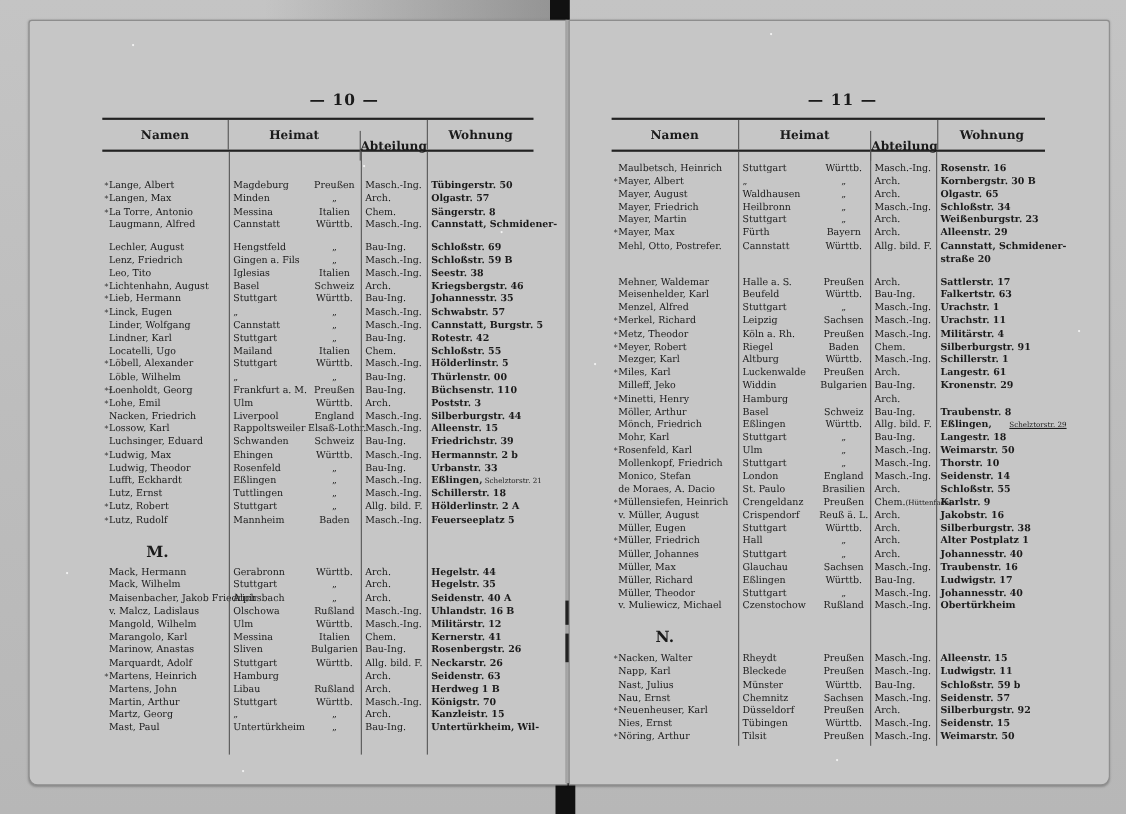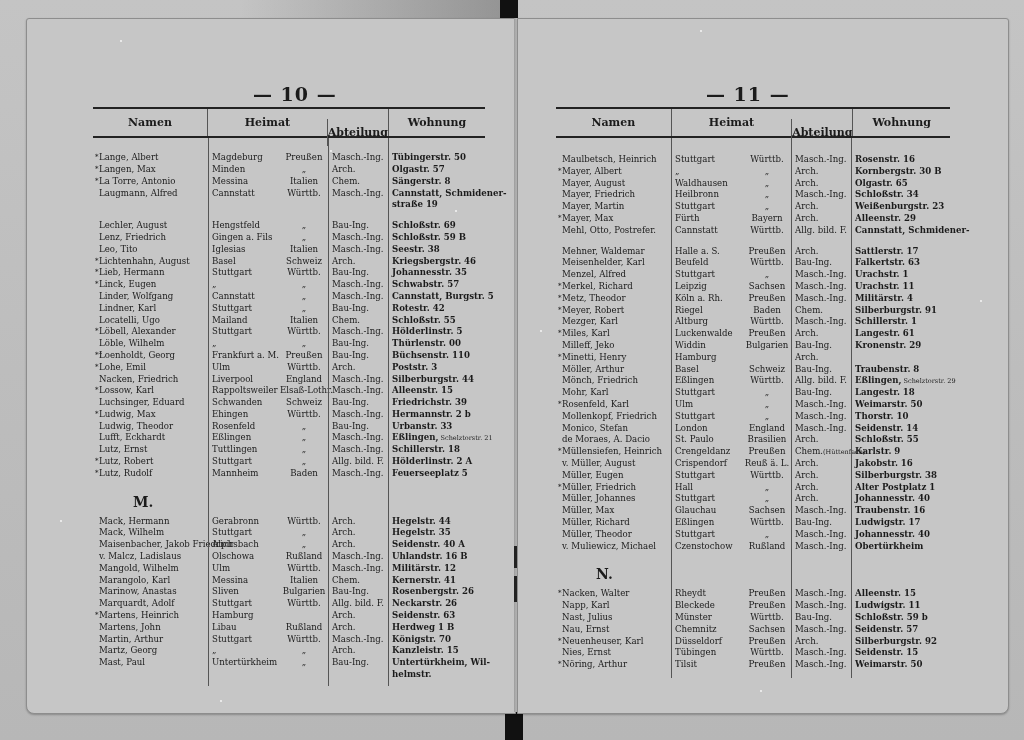--- a/index.html
+++ b/index.html
@@ -25,22 +25,22 @@
     border:1px solid #8d8d8d;
     box-shadow: 0 1px 2px rgba(0,0,0,.25);
   }
   .page.left { left:26px; width:488px; border-radius:3px 0 0 8px; }
   .page.right { left:517px; width:490px; border-radius:0 3px 8px 0; }
   .gutter {
     position:absolute; left:514px; top:18px; width:4px; height:694px;
     background:linear-gradient(90deg,#9a9a9a,#d0d0d0);
   }
   .pagenum {
-    position:absolute; top:64px; font-size:19px; font-weight:bold;
-    letter-spacing:1px; text-align:left; width:120px;
+    position:absolute; top:64px; font-size:14px; font-weight:bold;
+    letter-spacing:1px; text-align:center; width:120px;
   }
   .left .pagenum { left:226px; }
   .right .pagenum { left:188px; }
   .register {
     position:absolute; top:88px;
   }
   .left .register { left:66px; width:392px; }
   .right .register { left:38px; width:394px; }
   .rule-top { border-top:2px solid #222; }
   .rule-mid { border-top:2px solid #222; }
@@ -119,27 +119,20 @@
             <div class="cell dept"><span>Chem.</span></div>
             <div class="cell addr"><span>Sängerstr. 8</span></div>
           </div>
           <div class="row">
             <div class="cell name"><span class="mark"></span><span>Laugmann, Alfred</span></div>
             <div class="cell town">Cannstatt</div>
             <div class="cell state">Württb.</div>
             <div class="cell dept"><span>Masch.-Ing.</span></div>
             <div class="cell addr"><span>Cannstatt, Schmidener-</span></div>
           </div>
-          <div class="row">
-            <div class="cell name"><span class="mark"></span><span></span></div>
-            <div class="cell town"></div>
-            <div class="cell state"></div>
-            <div class="cell dept"><span></span></div>
-            <div class="cell addr"><span>   straße 19</span></div>
-          </div>
           <div class="row gap"></div>
           <div class="row">
             <div class="cell name"><span class="mark"></span><span>Lechler, August</span></div>
             <div class="cell town">Hengstfeld</div>
             <div class="cell state">„</div>
             <div class="cell dept"><span>Bau-Ing.</span></div>
             <div class="cell addr"><span>Schloßstr. 69</span></div>
           </div>
           <div class="row">
             <div class="cell name"><span class="mark"></span><span>Lenz, Friedrich</span></div>
@@ -372,27 +365,20 @@
             <div class="cell state">„</div>
             <div class="cell dept"><span>Arch.</span></div>
             <div class="cell addr"><span>Kanzleistr. 15</span></div>
           </div>
           <div class="row">
             <div class="cell name"><span class="mark"></span><span>Mast, Paul</span></div>
             <div class="cell town">Untertürkheim</div>
             <div class="cell state">„</div>
             <div class="cell dept"><span>Bau-Ing.</span></div>
             <div class="cell addr"><span>Untertürkheim, Wil-</span></div>
-          </div>
-          <div class="row">
-            <div class="cell name"><span class="mark"></span><span></span></div>
-            <div class="cell town"></div>
-            <div class="cell state"></div>
-            <div class="cell dept"><span></span></div>
-            <div class="cell addr"><span>   helmstr.</span></div>
           </div>
         </div>
         <div class="vline" style="left: 115px; height: 548px;"></div>
         <div class="vline" style="left: 235px; height: 548px;"></div>
         <div class="vline" style="left: 295px; height: 548px;"></div>
       </div>
     </div>
 </div>
 
 <div class="gutter"></div>
@@ -452,20 +438,27 @@
             <div class="cell dept"><span>Arch.</span></div>
             <div class="cell addr"><span>Alleenstr. 29</span></div>
           </div>
           <div class="row">
             <div class="cell name"><span class="mark"></span><span>Mehl, Otto, Postrefer.</span></div>
             <div class="cell town">Cannstatt</div>
             <div class="cell state">Württb.</div>
             <div class="cell dept"><span>Allg. bild. F.</span></div>
             <div class="cell addr"><span>Cannstatt, Schmidener-</span></div>
           </div>
+          <div class="row">
+            <div class="cell name"><span class="mark"></span><span></span></div>
+            <div class="cell town"></div>
+            <div class="cell state"></div>
+            <div class="cell dept"><span></span></div>
+            <div class="cell addr"><span>   straße 20</span></div>
+          </div>
           <div class="row gap"></div>
           <div class="row">
             <div class="cell name"><span class="mark"></span><span>Mehner, Waldemar</span></div>
             <div class="cell town">Halle a. S.</div>
             <div class="cell state">Preußen</div>
             <div class="cell dept"><span>Arch.</span></div>
             <div class="cell addr"><span>Sattlerstr. 17</span></div>
           </div>
           <div class="row">
             <div class="cell name"><span class="mark"></span><span>Meisenhelder, Karl</span></div>
@@ -535,21 +528,21 @@
             <div class="cell town">Basel</div>
             <div class="cell state">Schweiz</div>
             <div class="cell dept"><span>Bau-Ing.</span></div>
             <div class="cell addr"><span>Traubenstr. 8</span></div>
           </div>
           <div class="row">
             <div class="cell name"><span class="mark"></span><span>Mönch, Friedrich</span></div>
             <div class="cell town">Eßlingen</div>
             <div class="cell state">Württb.</div>
             <div class="cell dept"><span>Allg. bild. F.</span></div>
-            <div class="cell addr"><span>Eßlingen,</span><span class="small" style="margin-left: 2px;">Schelztorstr. 29</span></div>
+            <div class="cell addr"><span>Eßlingen,</span><span class="small" style="margin-left: 16px; text-decoration: underline;">Schelztorstr. 29</span></div>
           </div>
           <div class="row">
             <div class="cell name"><span class="mark"></span><span>Mohr, Karl</span></div>
             <div class="cell town">Stuttgart</div>
             <div class="cell state">„</div>
             <div class="cell dept"><span>Bau-Ing.</span></div>
             <div class="cell addr"><span>Langestr. 18</span></div>
           </div>
           <div class="row">
             <div class="cell name"><span class="mark">*</span><span>Rosenfeld, Karl</span></div>

